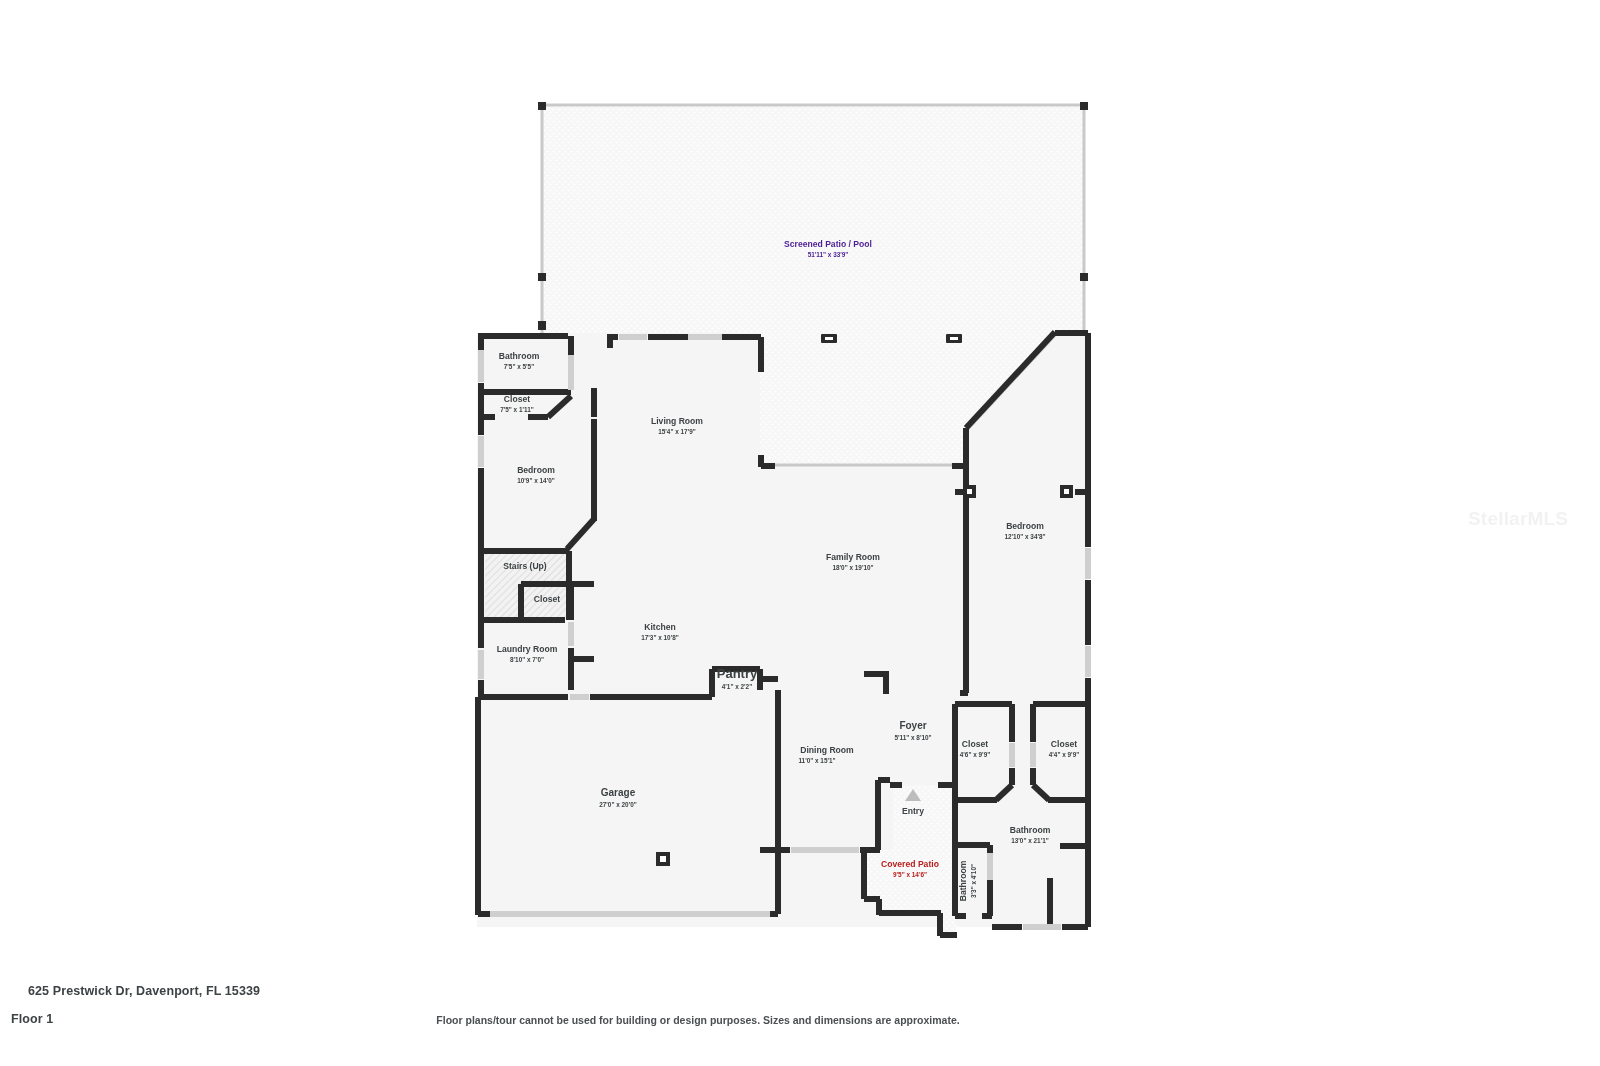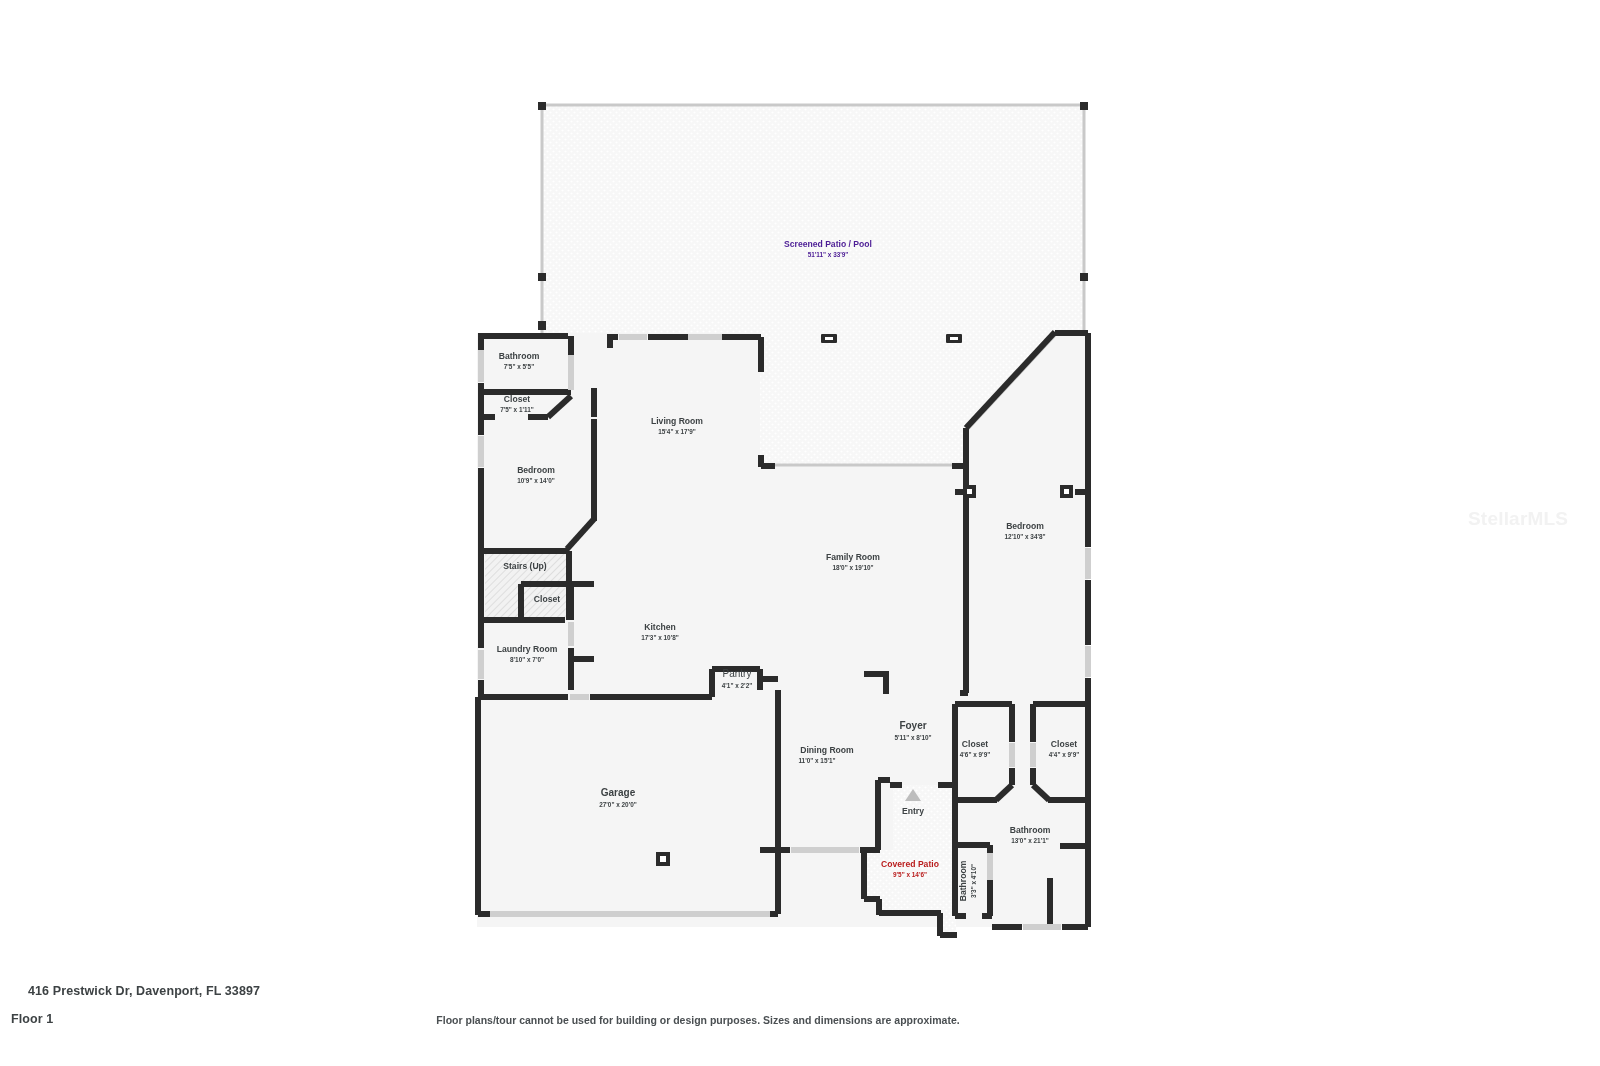--- a/index.html
+++ b/index.html
@@ -273,21 +273,21 @@
     </div>
     <div style="position: absolute; left: 853px; top: 562px; transform: translate(-50%, -50%); text-align: center; white-space: nowrap; line-height: 1.25; color: rgb(61, 66, 68);">
       <div class="roomlabel" style="font-size: 8.6px; font-weight: bold;">Family Room</div>
       <div style="font-size: 6.4px; font-weight: bold; margin-top: 1px;">18'0" x 19'10"</div>
     </div>
     <div style="position: absolute; left: 1025px; top: 531px; transform: translate(-50%, -50%); text-align: center; white-space: nowrap; line-height: 1.25; color: rgb(61, 66, 68);">
       <div class="roomlabel" style="font-size: 8.6px; font-weight: bold;">Bedroom</div>
       <div style="font-size: 6.4px; font-weight: bold; margin-top: 1px;">12'10" x 34'8"</div>
     </div>
     <div style="position: absolute; left: 737px; top: 679px; transform: translate(-50%, -50%); text-align: center; white-space: nowrap; line-height: 1.25; color: rgb(61, 66, 68);">
-      <div class="roomlabel" style="font-size: 10px; font-weight: normal;">Pantry</div>
+      <div class="roomlabel" style="font-size: 13px; font-weight: bold;">Pantry</div>
       <div style="font-size: 6.4px; font-weight: bold; margin-top: 1px;">4'1" x 2'2"</div>
     </div>
     <div style="position: absolute; left: 618px; top: 798px; transform: translate(-50%, -50%); text-align: center; white-space: nowrap; line-height: 1.25; color: rgb(61, 66, 68);">
       <div class="roomlabel" style="font-size: 10px; font-weight: bold;">Garage</div>
       <div style="font-size: 6.4px; font-weight: bold; margin-top: 1px;">27'0" x 20'0"</div>
     </div>
     <div style="position: absolute; left: 817px; top: 755px; transform: translate(-50%, -50%); text-align: center; white-space: nowrap; line-height: 1.25; color: rgb(61, 66, 68);">
       <div class="roomlabel" style="font-size: 8.6px; font-weight: bold; padding-left: 20px;">Dining Room</div>
       <div style="font-size: 6.4px; font-weight: bold; margin-top: 1px;">11'0" x 15'1"</div>
     </div>
@@ -311,19 +311,19 @@
       <div class="roomlabel" style="font-size: 8.6px; font-weight: bold;">Bathroom</div>
       <div style="font-size: 6.4px; font-weight: bold; margin-top: 1px;">3'3" x 4'10"</div>
     </div>
     <div style="position: absolute; left: 910px; top: 869px; transform: translate(-50%, -50%); text-align: center; white-space: nowrap; line-height: 1.25; color: #b91c1c;">
       <div class="roomlabel" style="font-size: 8.6px; font-weight: bold;">Covered Patio</div>
       <div style="font-size: 6.4px; font-weight: bold; margin-top: 1px;">9'5" x 14'6"</div>
     </div>
     <div style="position: absolute; left: 913px; top: 811px; transform: translate(-50%, -50%); font-size: 8.6px; font-weight: bold; color: rgb(61, 66, 68); white-space: nowrap;">Entry</div>
   </div>
 
-<div class="caption" id="addr">416 Prestwick Dr, Davenport, FL 33897</div>
+<div class="caption" id="addr">625 Prestwick Dr, Davenport, FL 15339</div>
 
 <div class="caption" id="floorlabel">Floor 1</div>
 
 <div id="disclaimer">Floor plans/tour cannot be used for building or design purposes. Sizes and dimensions are approximate.</div>
 
 <div id="watermark">StellarMLS</div>
 
 </body></html>

